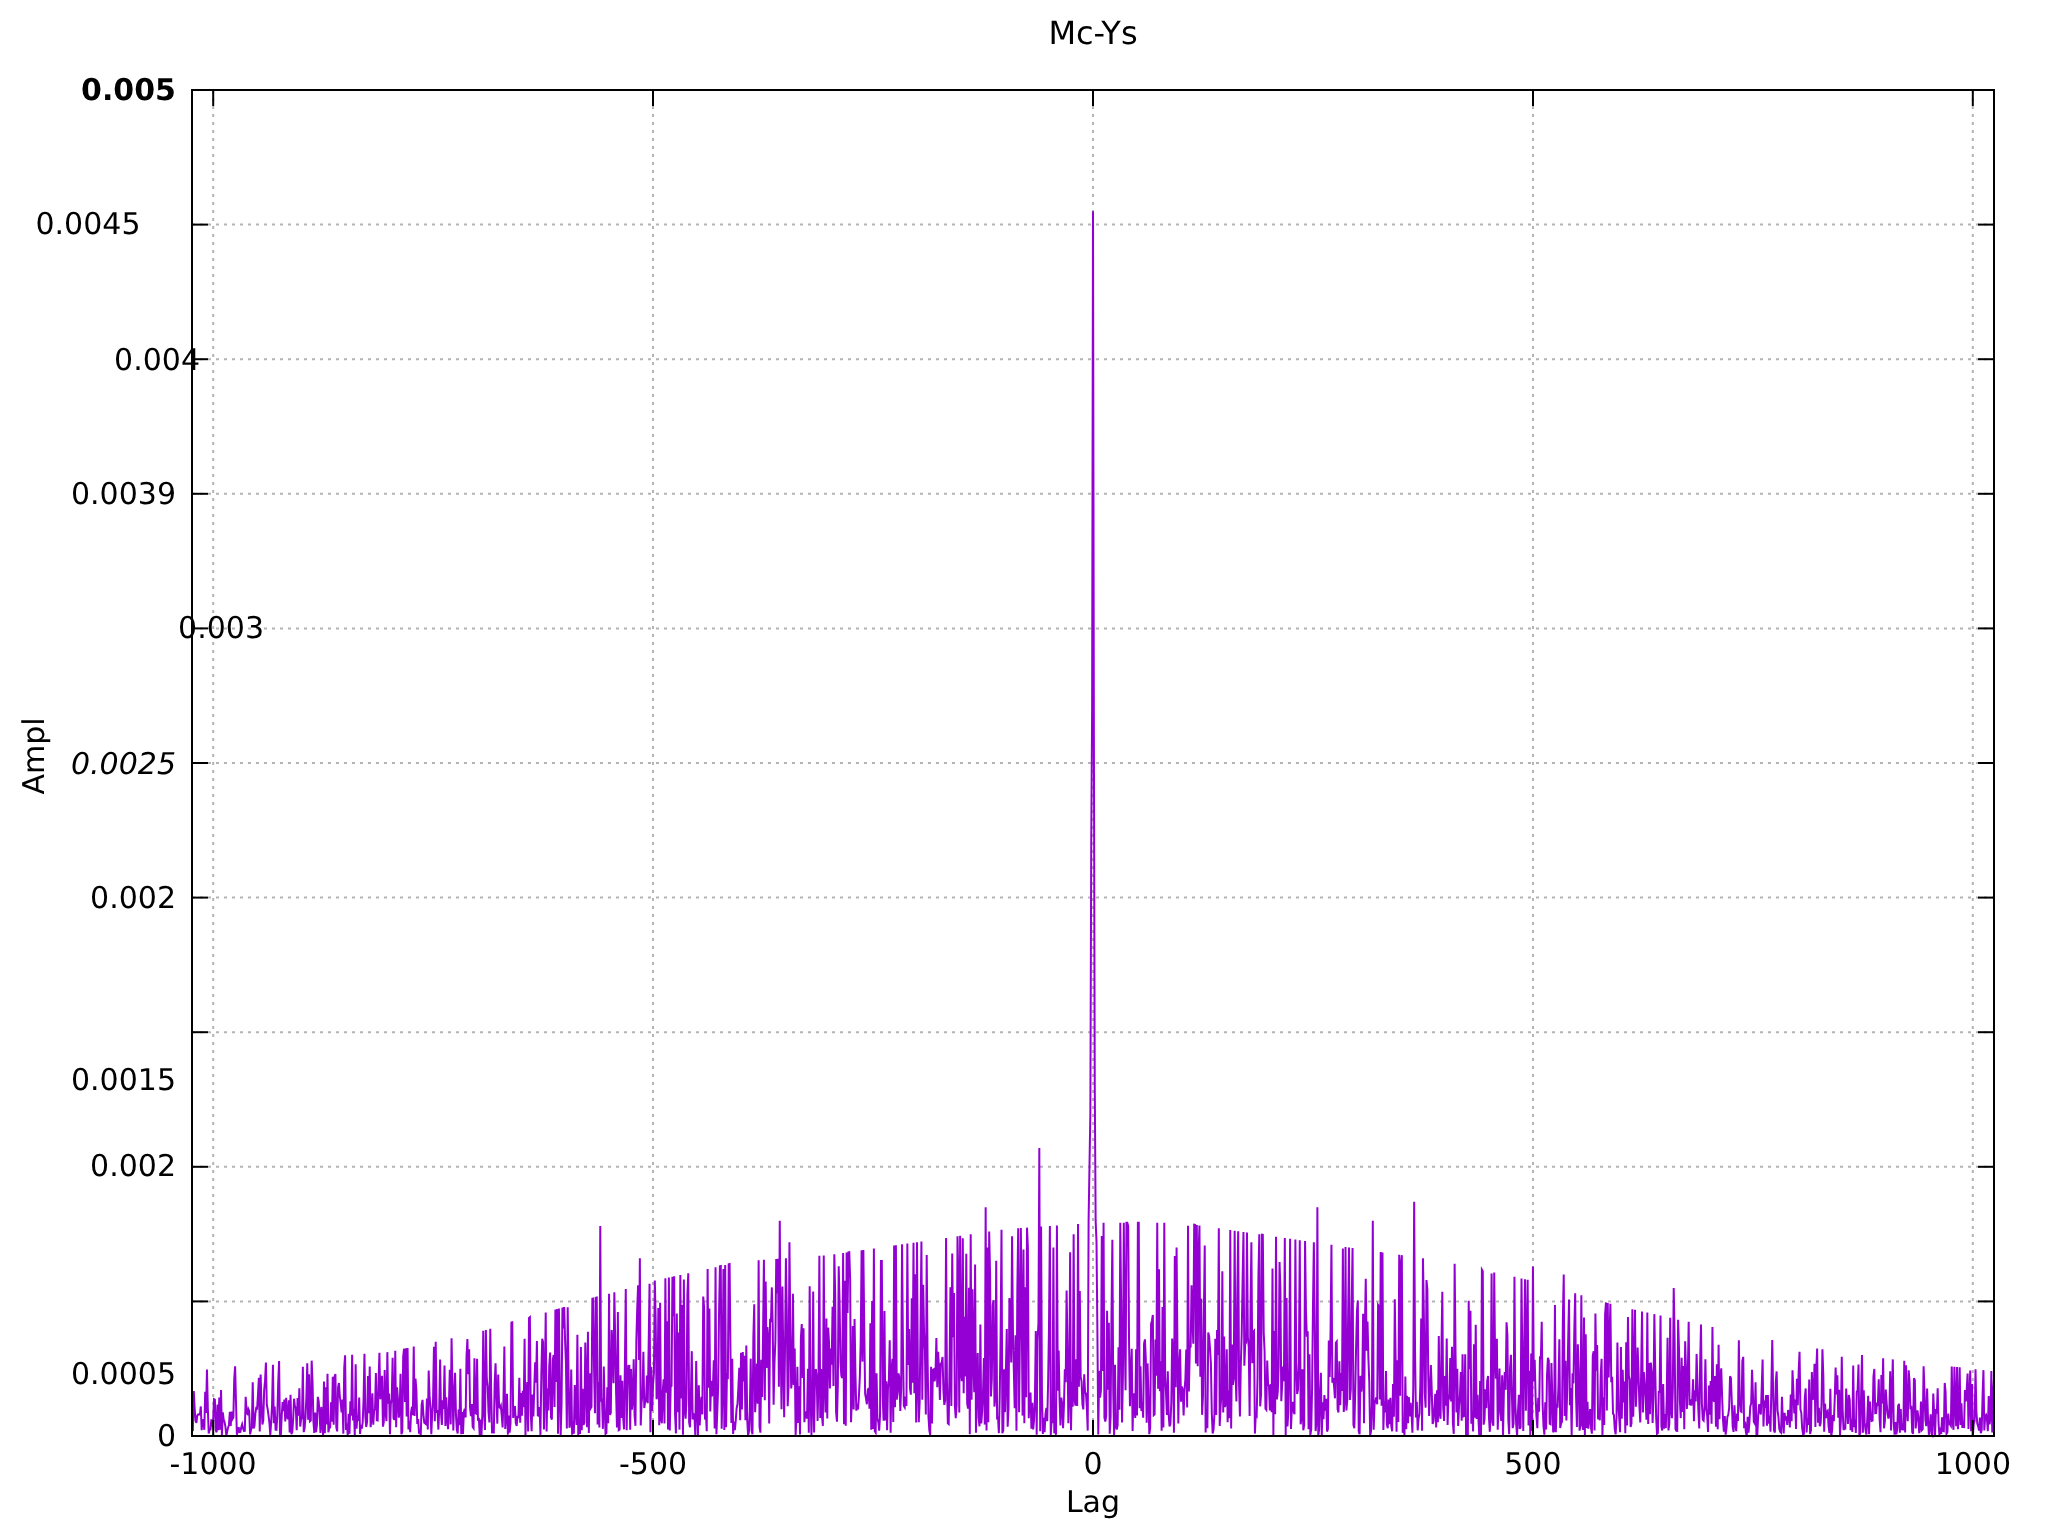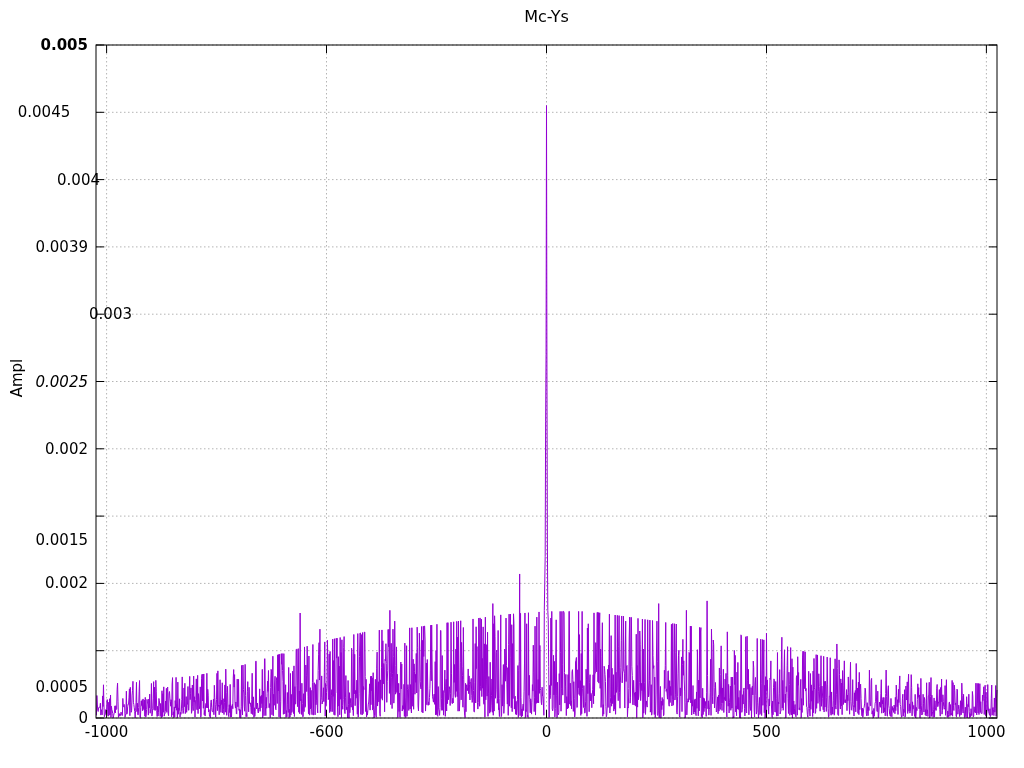--- a/index.html
+++ b/index.html
@@ -98,31 +98,32 @@
       <line x1="997" x2="989" y1="246.9" y2="246.9" stroke="#000000" stroke-width="1"></line>
       <line x1="96" x2="104" y1="179.6" y2="179.6" stroke="#000000" stroke-width="1"></line>
       <line x1="997" x2="989" y1="179.6" y2="179.6" stroke="#000000" stroke-width="1"></line>
       <line x1="96" x2="104" y1="112.3" y2="112.3" stroke="#000000" stroke-width="1"></line>
       <line x1="997" x2="989" y1="112.3" y2="112.3" stroke="#000000" stroke-width="1"></line>
       <line x1="96" x2="104" y1="45.0" y2="45.0" stroke="#000000" stroke-width="1"></line>
       <line x1="997" x2="989" y1="45.0" y2="45.0" stroke="#000000" stroke-width="1"></line>
     </svg>
   <div class="chart-title">Mc-Ys</div>
   <div class="y-axis-title">Ampl</div>
+  <div class="x-axis-title">Lag</div>
   <div id="tick-labels">
       <div class="y-tick-label" style="top: 709px;">0</div>
       <div class="y-tick-label" style="top: 642px; margin-top: 36px;">0.0005</div>
       <div class="y-tick-label" style="top: 574.4px;">0.002</div>
       <div class="y-tick-label" style="top: 531px;">0.0015</div>
       <div class="y-tick-label" style="top: 439.8px;">0.002</div>
       <div class="y-tick-label" style="top: 372.5px; font-style: italic;">0.0025</div>
       <div class="y-tick-label" style="top: 305.2px; padding-left: 44px;">0.003</div>
       <div class="y-tick-label" style="top: 237.9px;">0.0039</div>
       <div class="y-tick-label" style="top: 170.6px; padding-left: 12px;">0.004</div>
       <div class="y-tick-label" style="top: 103.3px; text-align: center;">0.0045</div>
       <div class="y-tick-label" style="top: 36px; font-weight: bold;">0.005</div>
       <div class="x-tick-label" style="left: 66.5586px; top: 723px;">-1000</div>
-      <div class="x-tick-label" style="left: 286.529px; top: 723px;">-600</div>
+      <div class="x-tick-label" style="left: 286.529px; top: 723px;">-500</div>
       <div class="x-tick-label" style="left: 506.5px; top: 723px;">0</div>
       <div class="x-tick-label" style="left: 726.471px; top: 723px;">500</div>
       <div class="x-tick-label" style="left: 946.441px; top: 723px;">1000</div>
     </div>
 </div>
 
 </body></html>

